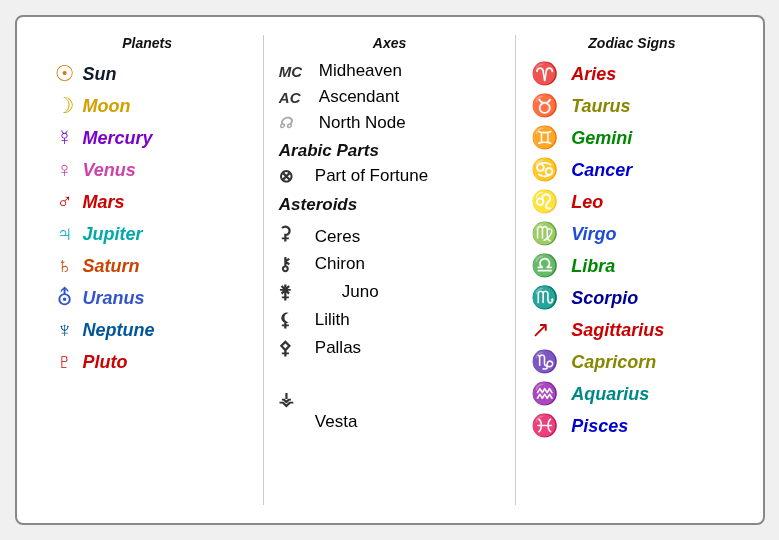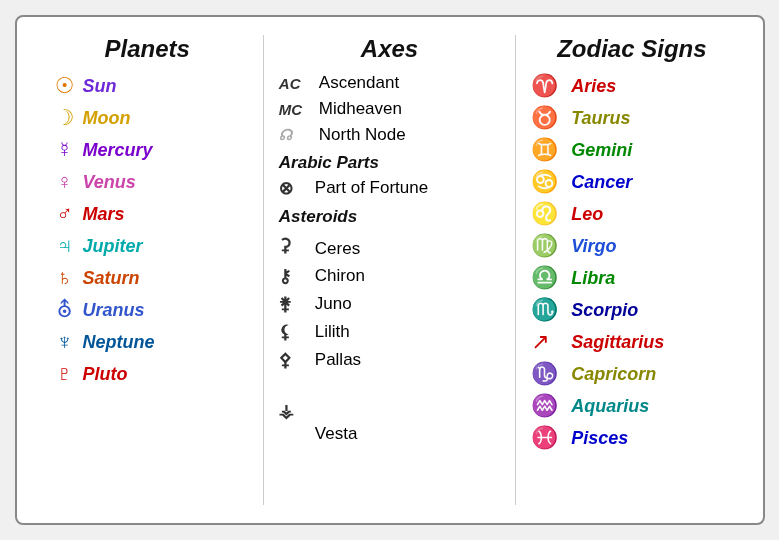--- a/index.html
+++ b/index.html
@@ -21,21 +21,21 @@
       padding: 18px 20px;
       display: flex;
       flex-direction: row;
       gap: 0;
     }
     .column {
       flex: 1;
       padding: 0 10px;
     }
     .column-title {
-      font-size: 24px;
+      font-size: 14px;
       font-style: italic;
       font-weight: bold;
       color: #111;
       text-align: center;
       margin-bottom: 10px;
     }
     .planet-row, .axis-row, .zodiac-row {
       display: flex;
       align-items: center;
       margin-bottom: 6px;
@@ -92,21 +92,21 @@
 </head>
 <body>
 
 <div class="card">
 
   <div class="column">
     <div class="column-title">Planets</div>
     <div id="planets-list">
         <div class="planet-row">
     <span class="symbol" style="color:#e07800">☉</span>
-    <span class="label" style="color:#6d28d9; font-style:italic;">Sun</span>
+    <span class="label" style="color:#0f172a; font-style:italic;">Sun</span>
   </div>
         <div class="planet-row">
     <span class="symbol" style="color:#d4a000">☽</span>
     <span class="label" style="color:#d4a000; font-style:italic;">Moon</span>
   </div>
         <div class="planet-row">
     <span class="symbol" style="color:#7b00cc">☿</span>
     <span class="label" style="color:#7b00cc; font-style:italic;">Mercury</span>
   </div>
         <div class="planet-row">
@@ -139,28 +139,28 @@
   </div>
       </div>
   </div>
 
   <div class="divider"></div>
 
   <div class="column" style="flex:1.1;">
     <div class="column-title">Axes</div>
     <div id="axes-list">
         <div class="axis-row">
+    <span class="axis-symbol" style="color:#333; font-style:italic; font-weight:bold; font-size:15px;">MC</span>
+    <span class="axis-name " style="font-size:17px;">Midheaven</span>
+  </div>
+        <div class="axis-row">
     <span class="axis-symbol" style="color:#333; font-style:italic; font-weight:bold; font-size:15px;">AC</span>
     <span class="axis-name " style="font-size:17px;">Ascendant</span>
   </div>
         <div class="axis-row">
-    <span class="axis-symbol" style="color:#333; font-style:italic; font-weight:bold; font-size:15px;">MC</span>
-    <span class="axis-name " style="font-size:17px;">Midheaven</span>
-  </div>
-        <div class="axis-row">
     <span class="axis-symbol" style="color:#aaa; font-style:italic; font-weight:bold; font-size:15px;">☊</span>
     <span class="axis-name dimmed" style="font-size:17px;">North Node</span>
   </div>
       </div>
     <div class="section-title" id="arabic-title">Arabic Parts</div>
     <div id="arabic-list">
         <div class="axis-row">
     <span class="axis-symbol dimmed" style="font-size:18px;">⊗</span>
     <span class="dimmed" style="font-size:17px;">Part of Fortune</span>
   </div>
@@ -170,21 +170,21 @@
         <div class="axis-row">
     <span class="axis-symbol dimmed" style="font-size:18px;">⚳</span>
     <span class="dimmed" style="font-size:17px;margin-top:8px;">Ceres</span>
   </div>
         <div class="axis-row">
     <span class="axis-symbol dimmed" style="font-size:18px;">⚷</span>
     <span class="dimmed" style="font-size:17px;">Chiron</span>
   </div>
         <div class="axis-row">
     <span class="axis-symbol dimmed" style="font-size:18px;">⚵</span>
-    <span class="dimmed" style="font-size:17px;">Juno</span>
+    <span class="dimmed" style="font-size:17px;margin-left:27px;">Juno</span>
   </div>
         <div class="axis-row">
     <span class="axis-symbol dimmed" style="font-size:18px;">⚸</span>
     <span class="dimmed" style="font-size:17px;">Lilith</span>
   </div>
         <div class="axis-row">
     <span class="axis-symbol dimmed" style="font-size:18px;">⚴</span>
     <span class="dimmed" style="font-size:17px;">Pallas</span>
   </div>
         <div class="axis-row">

